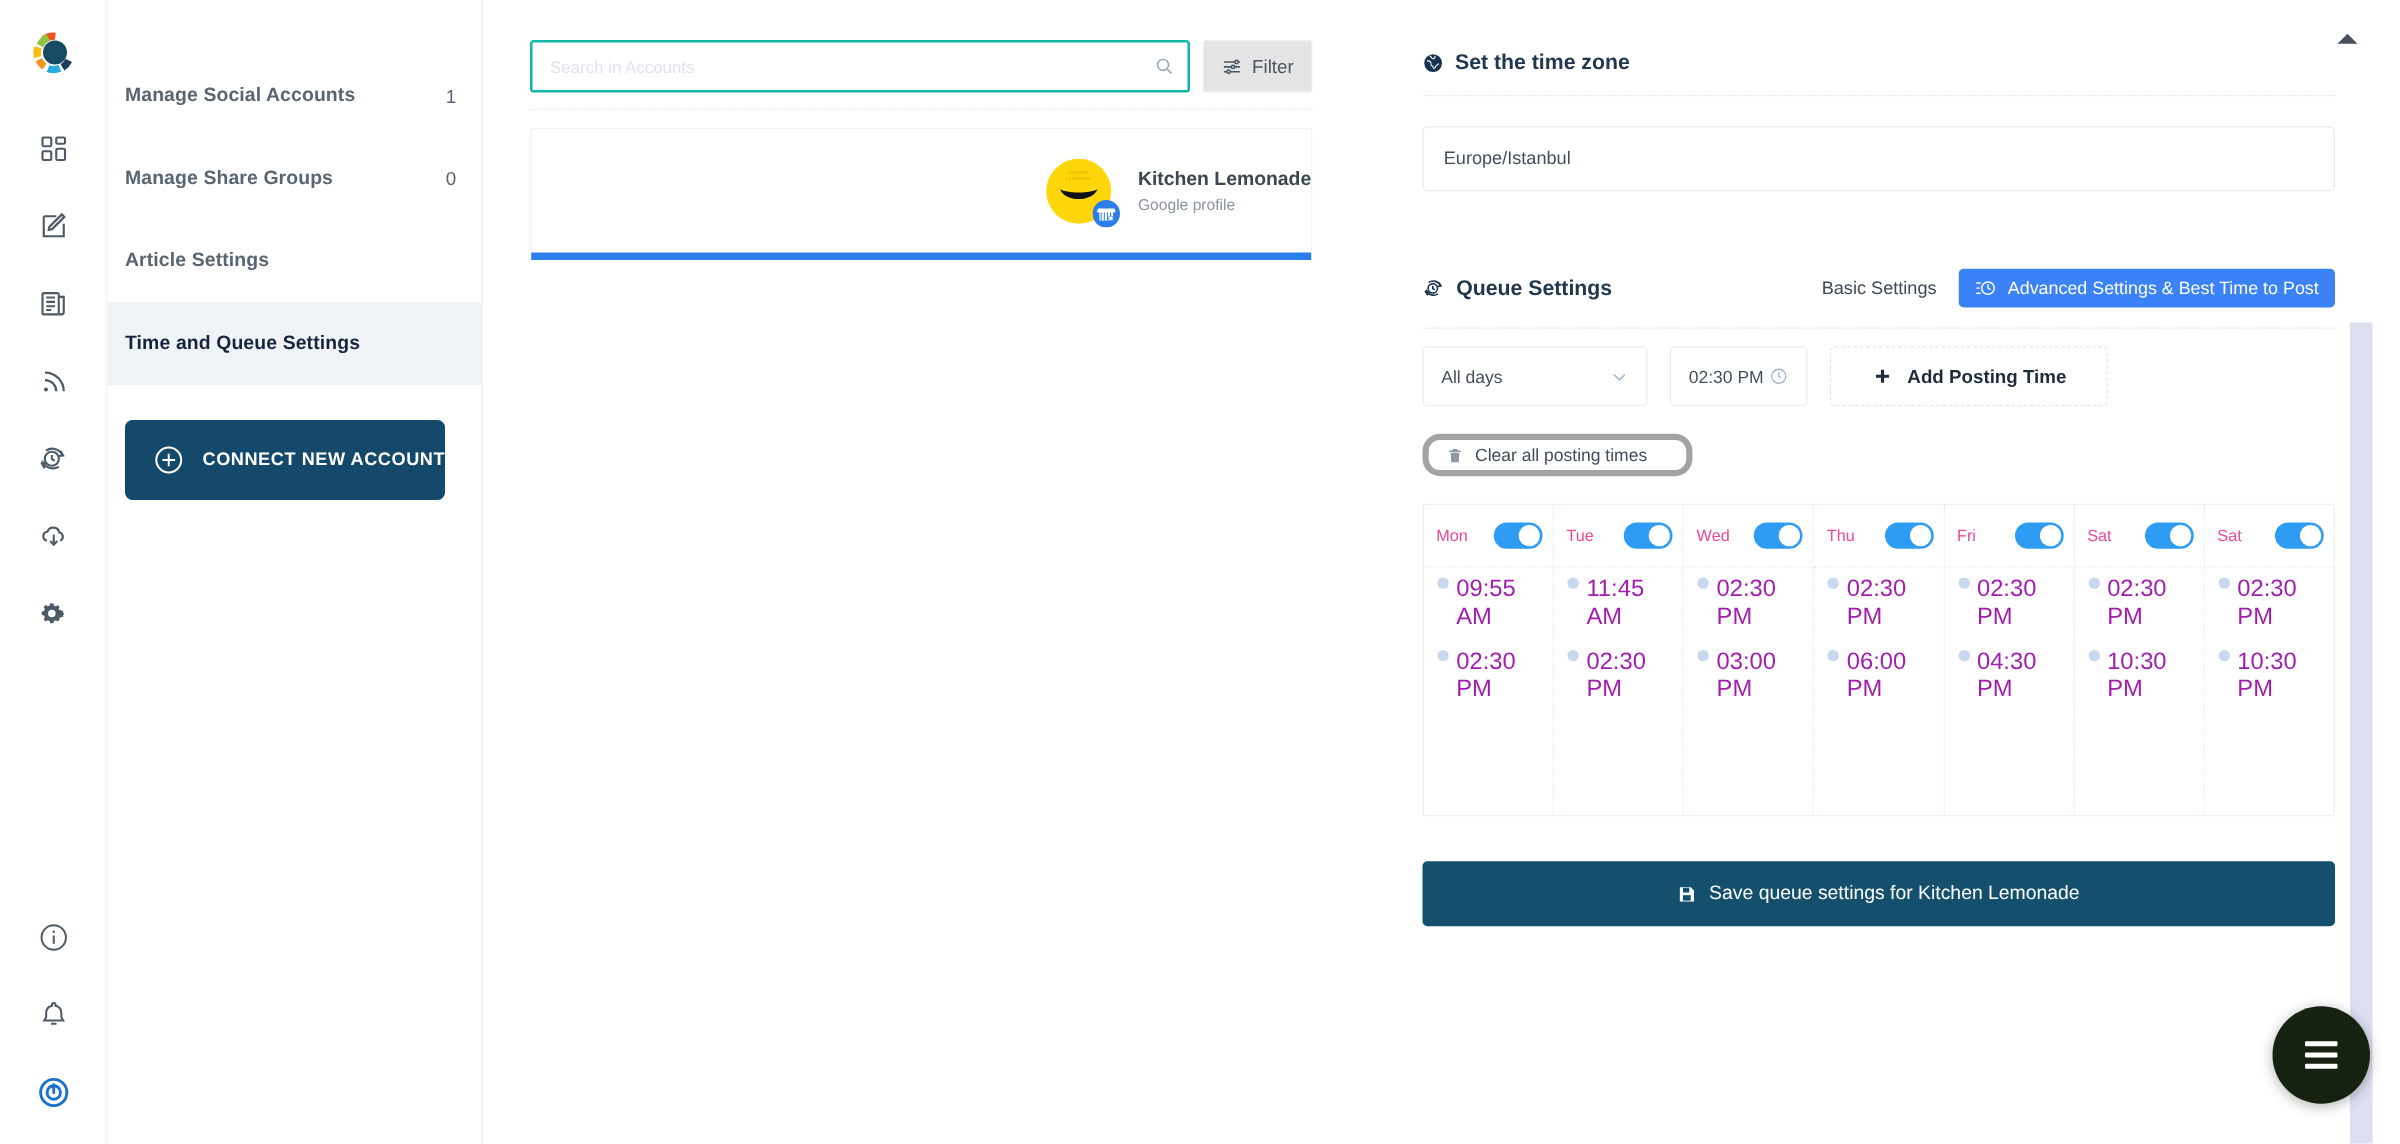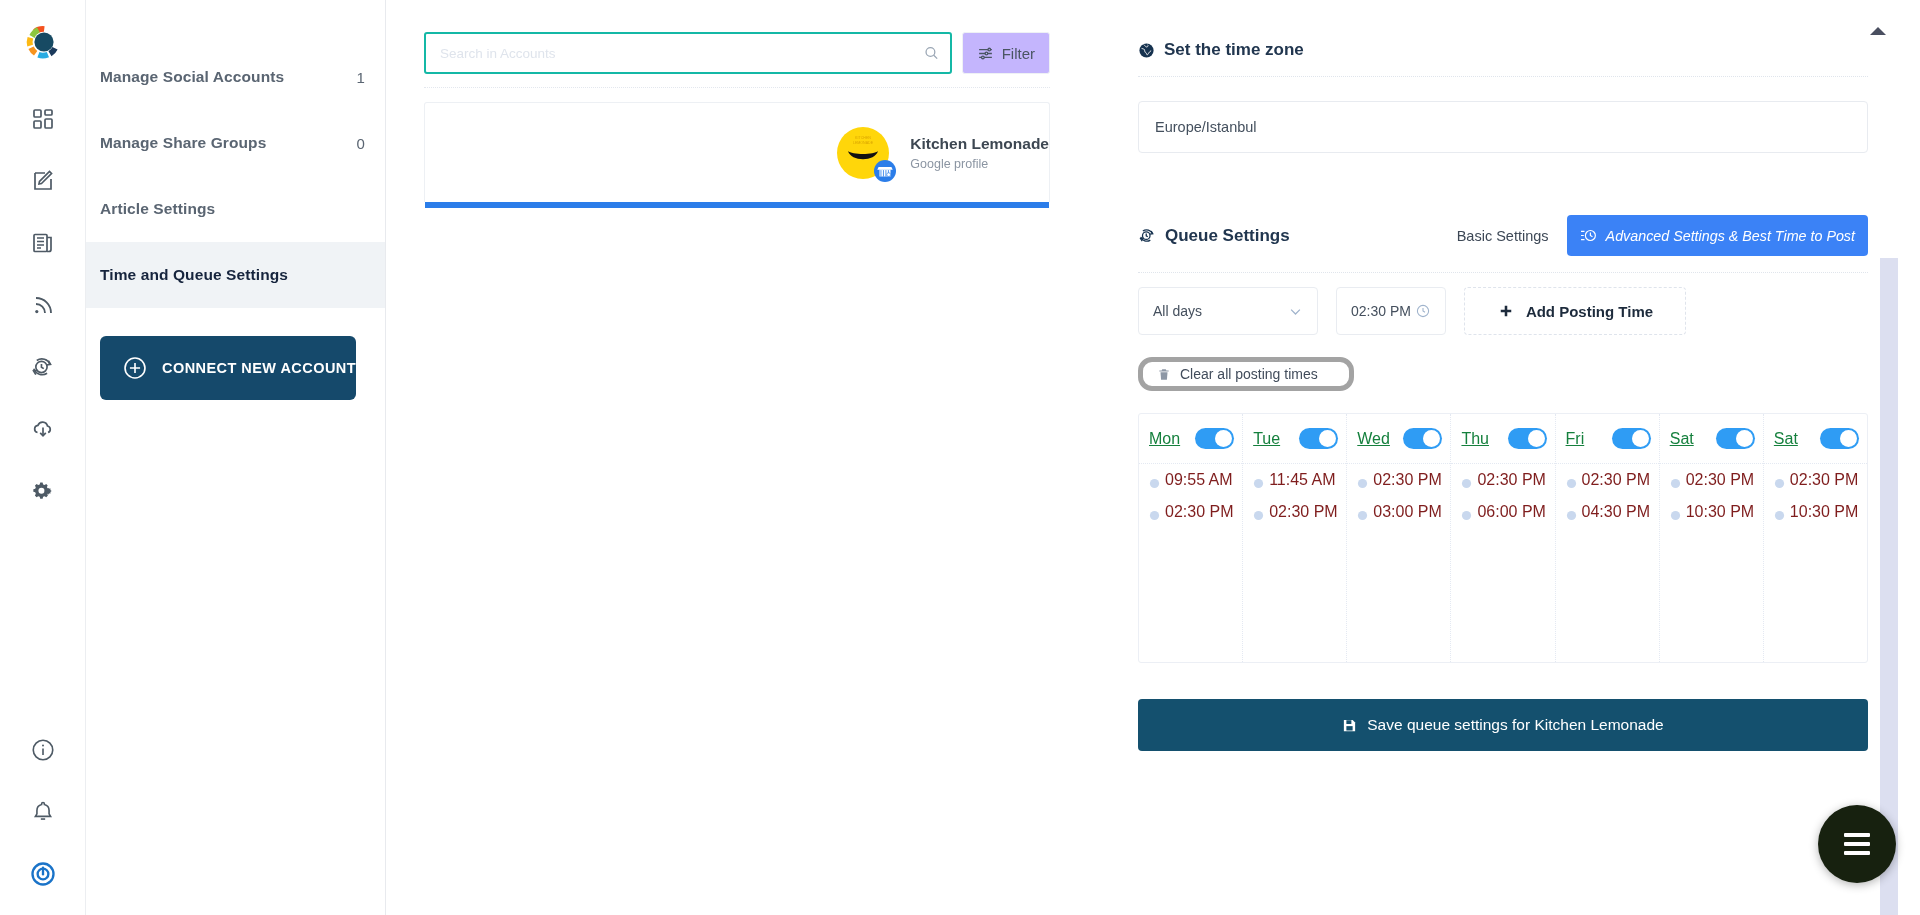--- a/index.html
+++ b/index.html
@@ -87,21 +87,21 @@
     color: #6b7785; background: transparent;
   }
   .search-box input::placeholder { color: #dfe4ec; }
   .search-icon-btn {
     position: absolute; right: 10px; top: 50%; transform: translateY(-50%);
     color: #9aa6b4; cursor: pointer; display:flex;
   }
   .filter-btn {
     margin-left: 10px;
     border: 1px solid #eef1f5; border-radius: 3px;
-    background: #c4b5fd; cursor: pointer;
+    background: #e5e5e5; cursor: pointer;
     display: flex; align-items: center; gap: 8px;
     padding: 0 14px;
     font-size: 15px; color: #4a5563;
     font-family: "Liberation Sans", sans-serif;
   }
   .divider-dotted { height: 1px; border-top: 1px dotted #e3e7ee; margin-top: 13px; }
 
   .account-card {
     margin-top: 14px;
     border: 1px solid #edf0f4;
@@ -158,25 +158,24 @@
   .queue-head-row .sec-head { flex: 0 0 auto; }
   .seg-wrap { margin-left: auto; display: flex; align-items: center; gap: 0; }
   .seg-basic {
     font-size: 14.5px; color: #3d4856; padding: 0 18px; height: 31px;
     display:flex; align-items:center; cursor: pointer;
     background: transparent; border: none;
     font-family: "Liberation Sans", sans-serif;
   }
   .seg-adv {
     background: #3b82f6; color: #fff; border: none;
-    border-radius: 4px; height: 41px; padding: 0 13px;
+    border-radius: 4px; height: 31px; padding: 0 13px;
     font-size: 14.3px; cursor: pointer;
     display: flex; align-items: center; gap: 8px;
     font-family: "Liberation Sans", sans-serif;
-    font-style: italic;
   }
 
   .add-row { margin-top: 30px; display: flex; align-items: flex-end; }
   .add-label { font-size: 14.5px; color: #3f4a58; padding-bottom: 4px;}
   .best-times-link {
     margin-left: auto; color: #3b82f6; font-size: 14.3px;
     cursor: pointer; display: flex; align-items: center; gap: 8px;
     padding-bottom: 4px;
   }
 
@@ -219,34 +218,34 @@
     height: 250px;
     background: #fff;
   }
   .day-col { flex: 1; border-right: 1px dotted #e4e9f2; display: flex; flex-direction: column; }
   .day-col:last-child { border-right: none; }
   .day-head {
     height: 50px; display: flex; align-items: center; gap: 8px;
     padding: 0 8px 0 10px;
     border-bottom: 1px dotted #e4e9f2;
   }
-  .day-name { font-size: 16px; color: #15803d; text-decoration: underline; }
+  .day-name { font-size: 13px; color: #ec4899; }
   .toggle {
     margin-left: auto;
     width: 39px; height: 21px; border-radius: 11px;
     background: #2f9cf4; position: relative; cursor: pointer; flex: 0 0 39px;
   }
   .toggle .knob {
     position: absolute; right: 2px; top: 2px;
     width: 17px; height: 17px; border-radius: 50%; background: #fff;
   }
   .slot {
-    display: flex; align-items: flex-end; gap: 5px;
+    display: flex; align-items: flex-start; gap: 5px;
     padding: 7px 0 7px 10px;
-    font-size: 16px; color: #7f1d1d;
+    font-size: 19px; color: #a21caf;
   }
   .slot .clock { color: #c9d8ee; display:flex; flex:0 0 auto;}
 
   .save-btn {
     margin-top: 36px; height: 52px; width: 100%;
     background: #14506e; color: #fff; border: none; border-radius: 4px;
     display: flex; align-items: center; justify-content: center; gap: 10px;
     font-size: 15.5px; cursor: pointer;
     font-family: "Liberation Sans", sans-serif;
   }

